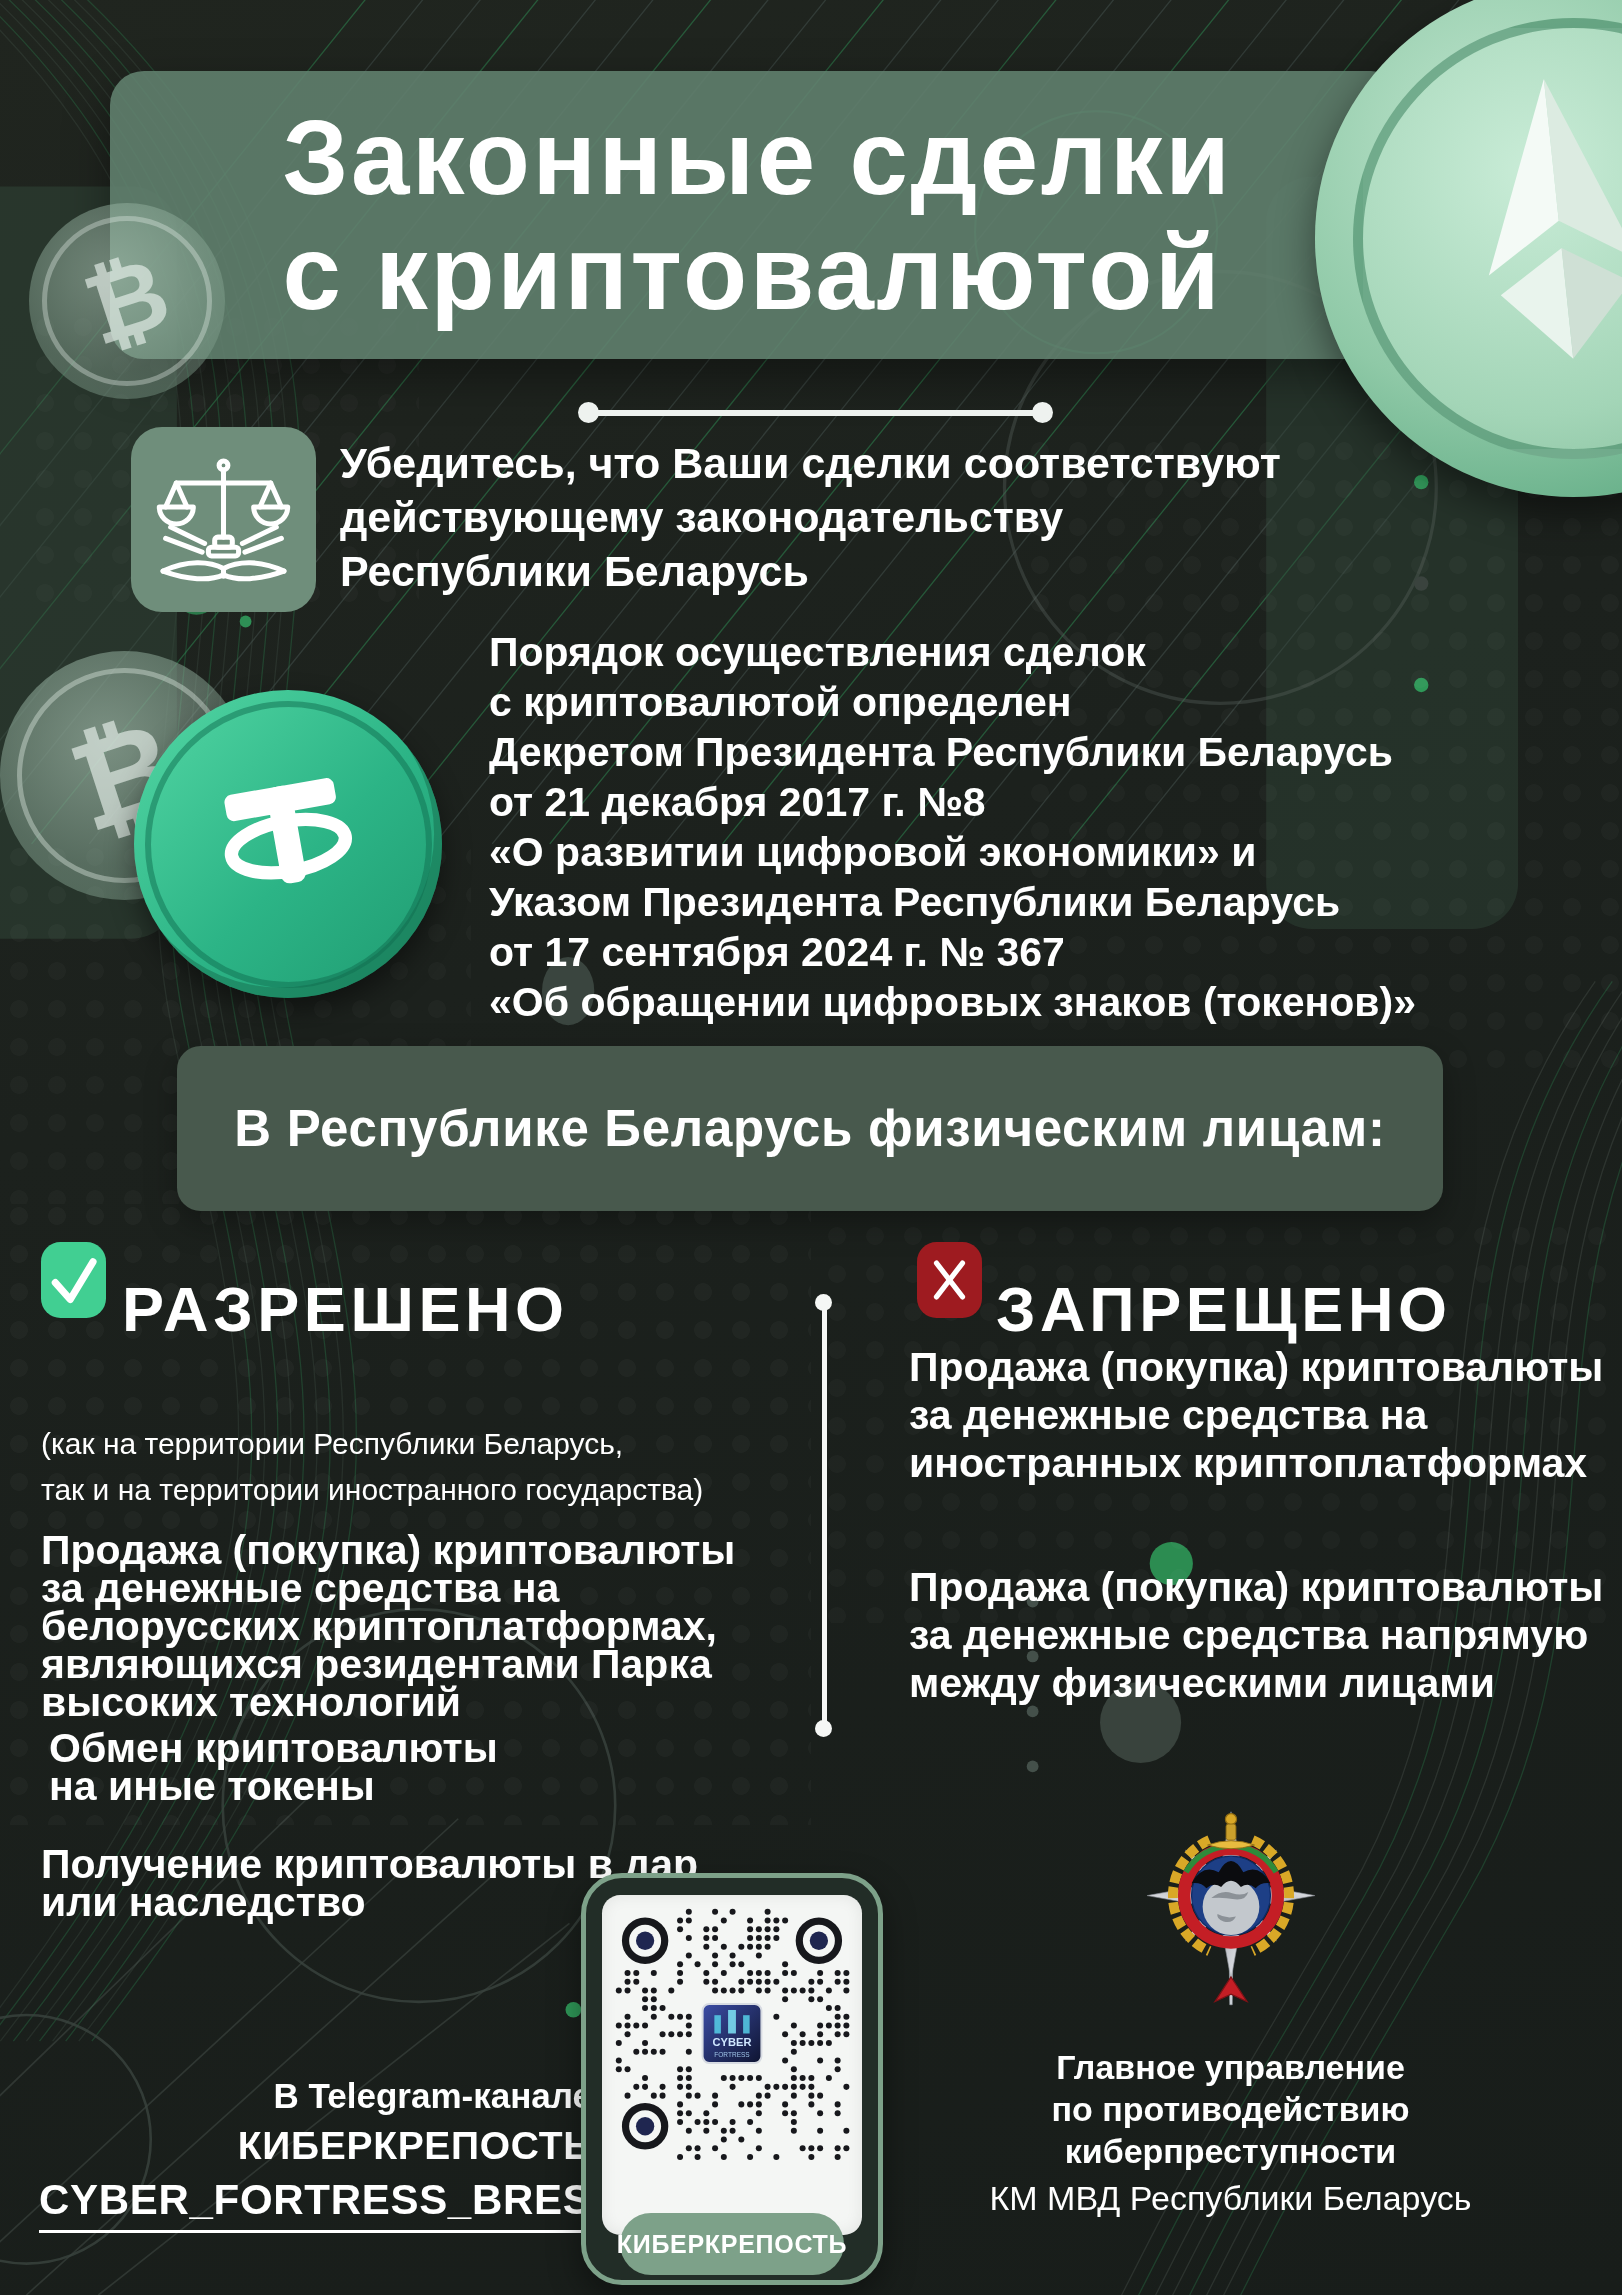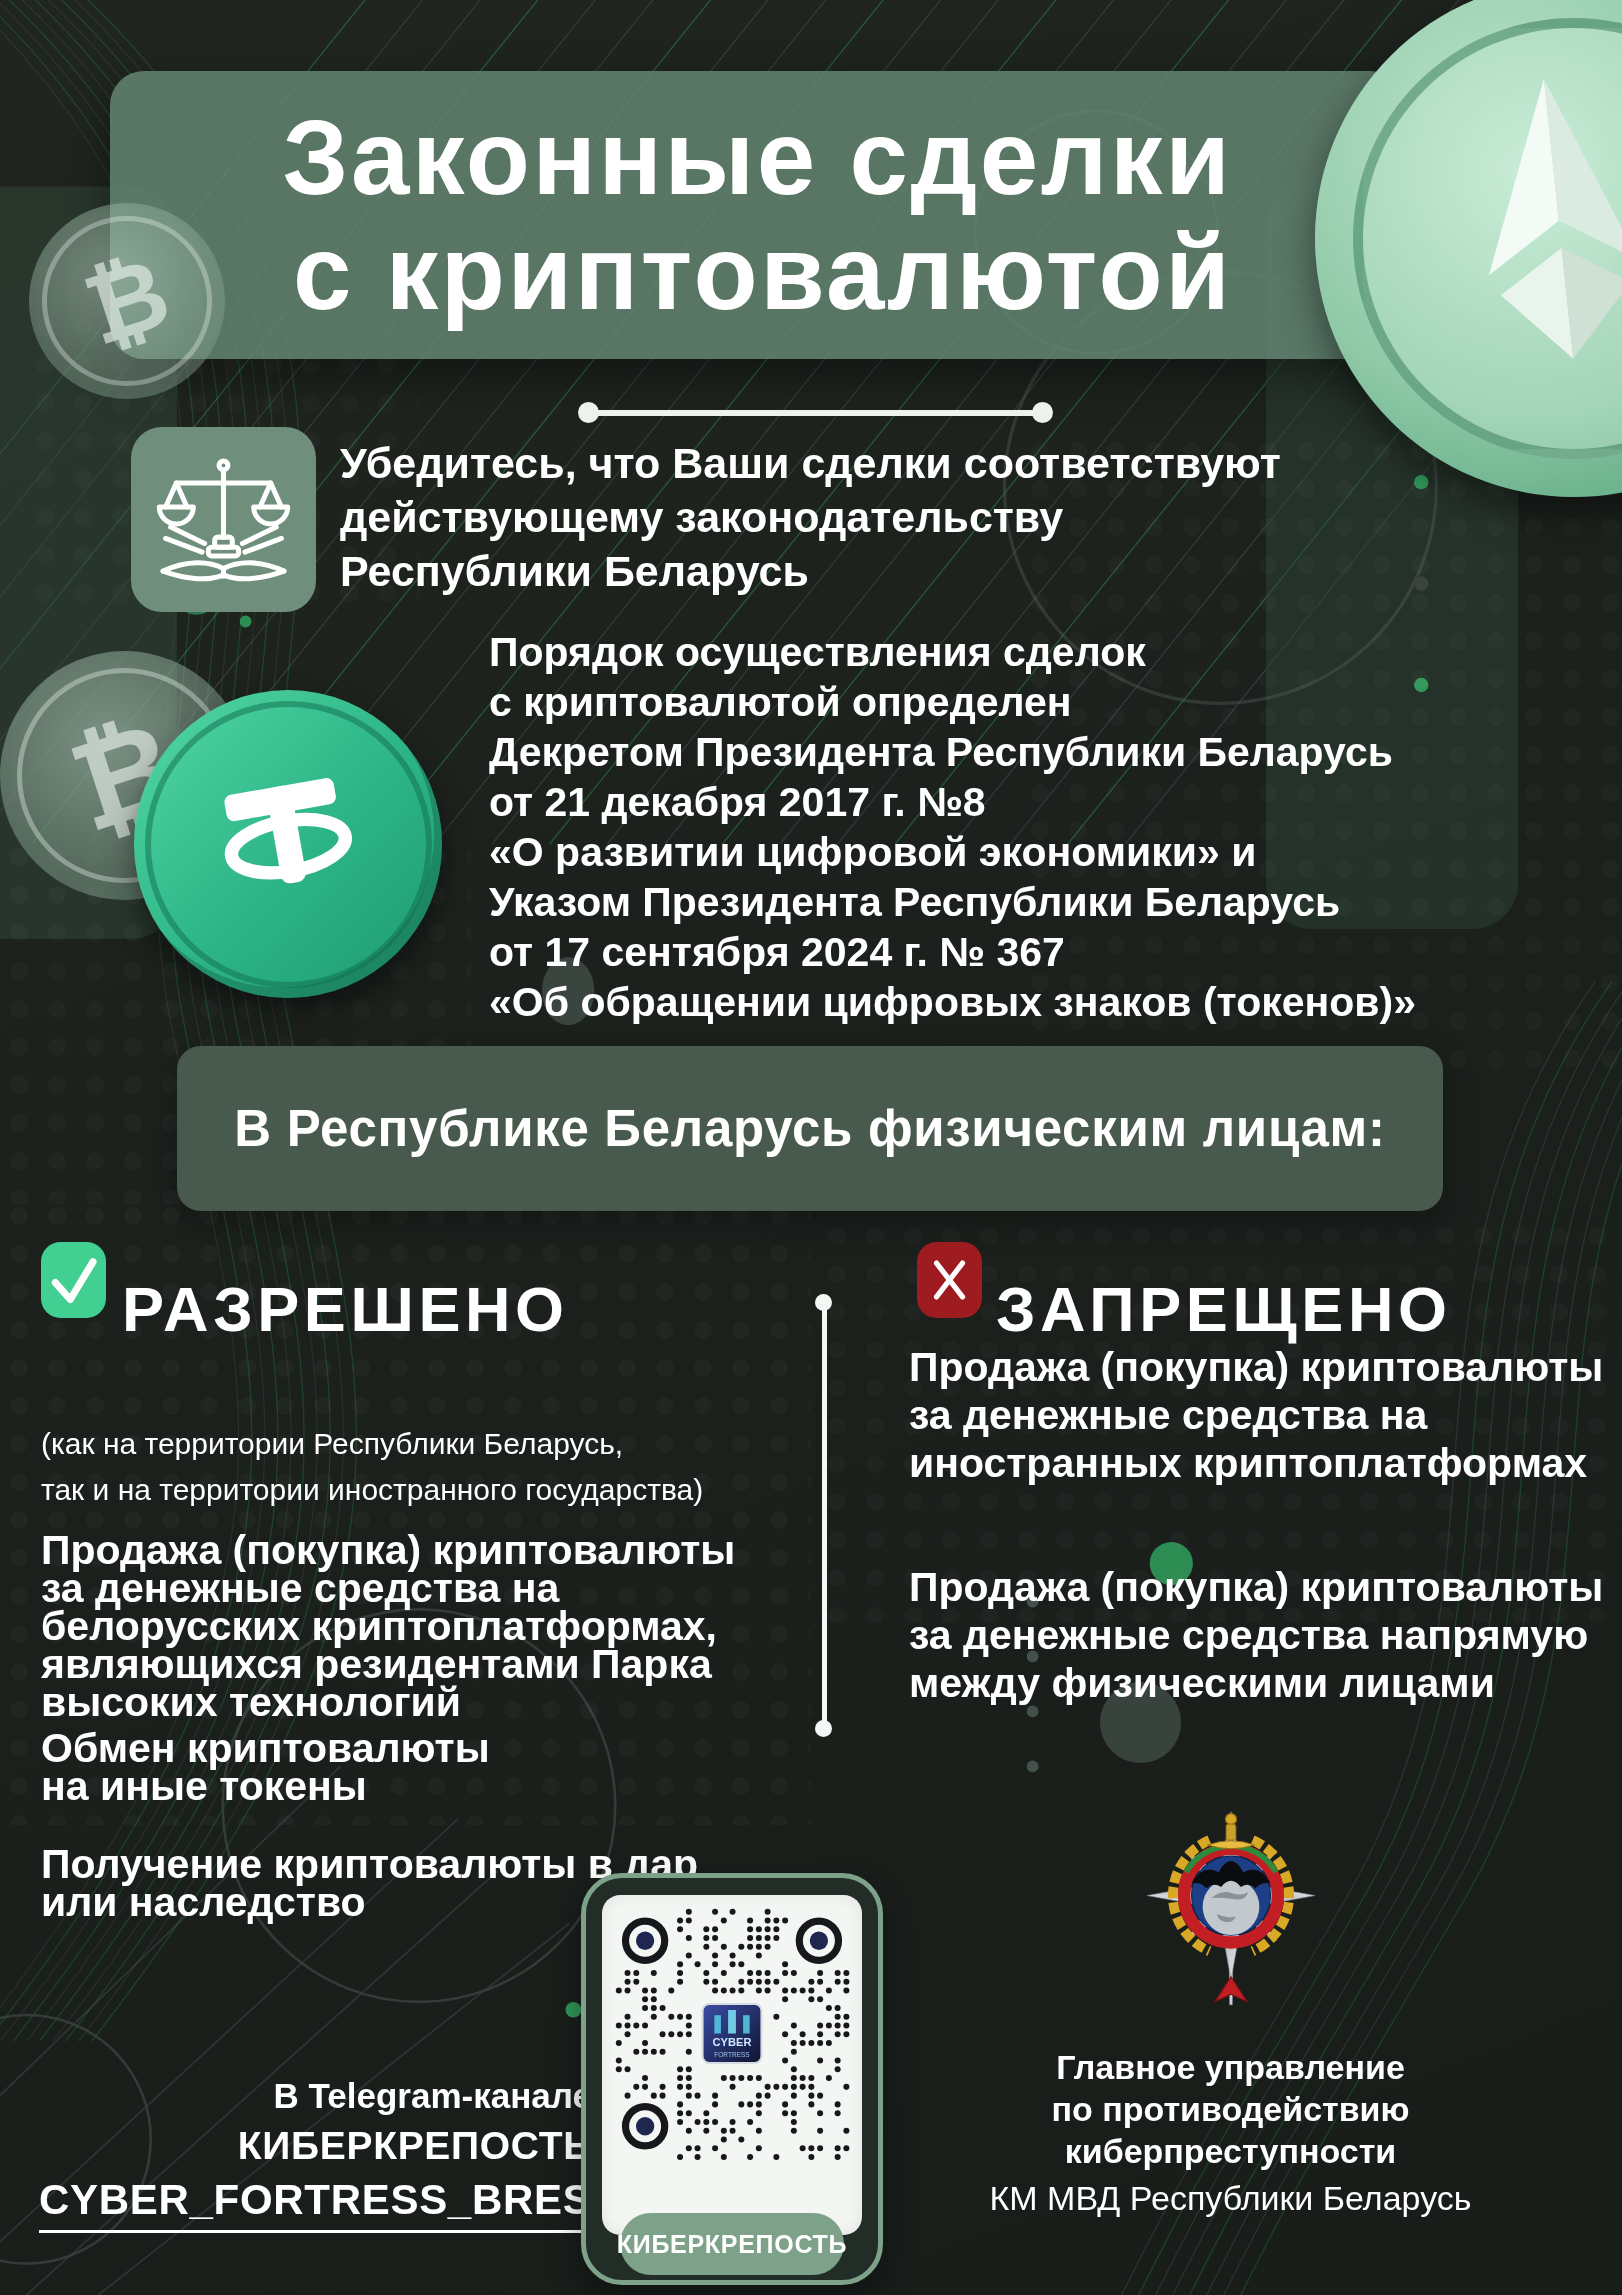--- a/index.html
+++ b/index.html
@@ -46,21 +46,21 @@
     background:radial-gradient(circle at 36% 32%, #bfe5ce, #8fc9a7 52%, #63ad86 82%, #51996f);
     box-shadow:0 17px 39px rgba(0,0,0,.45);}
   #eth .ring{inset:38px;border:10.5px solid rgba(49,122,86,.5);
     background:radial-gradient(circle at 40% 34%, #c9ecd7, #a3d5b7 65%, #83bd9b);}
   #eth svg{position:absolute;left:105px;top:72px;transform:rotate(-6deg);}
 
   
   #header-card{left:110px;top:71px;width:1295px;height:288px;border-radius:34px;z-index:3;
     background:rgba(98,130,111,.88);box-shadow:0 17px 46px rgba(0,0,0,.38);}
   #title{left:110px;top:71px;width:1295px;height:288px;z-index:4;
-    display:flex;align-items:center;justify-content:center;text-align:right;
+    display:flex;align-items:center;justify-content:center;text-align:left;
     font-size:105px;line-height:115px;font-weight:800;letter-spacing:2.6px;}
 
   
   #connector-line{left:589px;top:410px;width:453px;height:5.9px;background:#eef2ef;border-radius:3.3px;z-index:4;}
   .conn-dot{width:21px;height:21px;border-radius:50%;background:#eef2ef;z-index:4;}
   #conn-dot-l{left:578px;top:402px;}
   #conn-dot-r{left:1032px;top:402px;}
 
   
   #scales-card{left:131px;top:427px;width:185px;height:185px;border-radius:31px;background:#6f8e7b;z-index:4;
@@ -89,21 +89,21 @@
   #div-dot-t{left:815px;top:1294px;}
   #div-dot-b{left:815px;top:1720px;}
 
   
   .item{position:absolute;font-weight:700;z-index:4;}
   .item.left{left:41px;width:772px;font-size:41px;line-height:38px;}
   .item.right{left:909px;width:710px;font-size:41px;line-height:48px;}
   .note{position:absolute;left:41px;width:772px;font-size:30px;line-height:46px;font-weight:400;z-index:4;}
   #a1{top:1340px;} #a1n{top:1421px;}
   #a2{top:1531px;}
-  #a3{top:1729px;} #a3n{top:1807px;}
+  #a3{top:1729px;margin-left:8px;} #a3n{top:1807px;}
   #a4{top:1845px;}
   #p1{top:1343px;} #p2{top:1563px;}
 
   
   #more-pill{left:101px;top:1976px;width:489px;height:75px;border-radius:37px;background:#7da189;z-index:4;
     display:flex;align-items:center;justify-content:center;font-size:37px;font-weight:700;
     box-shadow:0 9.2px 23.6px rgba(0,0,0,.35);cursor:pointer;}
   #tg-block{left:39px;top:2076px;width:553px;text-align:right;z-index:4;}
   #tg-prefix{font-size:35px;font-weight:700;}
   #tg-name{font-size:39px;font-weight:800;margin-top:7.9px;letter-spacing:0.7px;}

